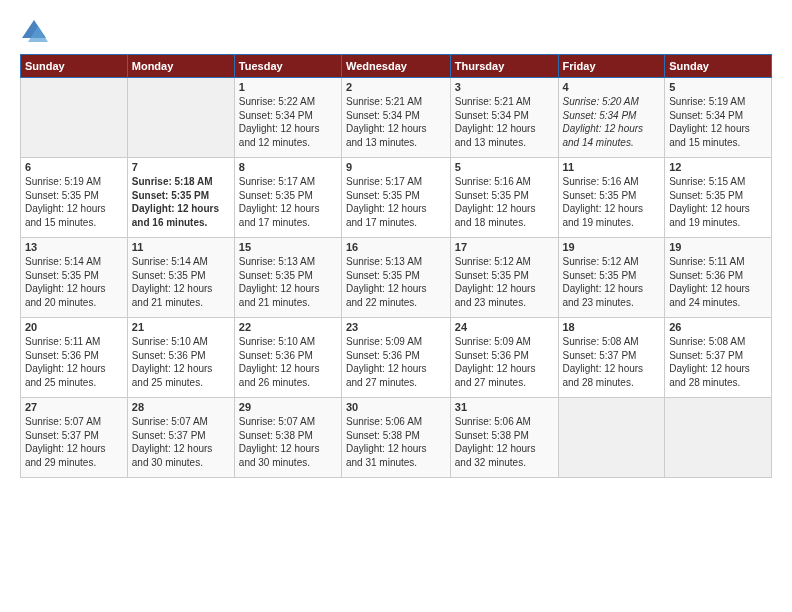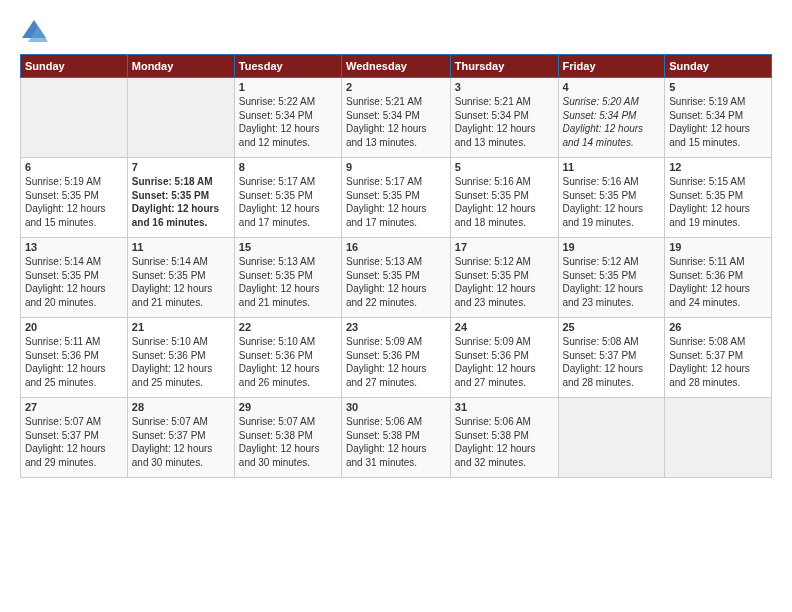--- a/index.html
+++ b/index.html
@@ -279,21 +279,21 @@
 Sunset: 5:36 PM
 Daylight: 12 hours and 27 minutes.</div>
           </td>
           <td>
             <span class="day-num">24</span>
             <div class="day-detail" style="white-space: pre-line;">Sunrise: 5:09 AM
 Sunset: 5:36 PM
 Daylight: 12 hours and 27 minutes.</div>
           </td>
           <td>
-            <span class="day-num">25</span>
+            <span class="day-num">18</span>
             <div class="day-detail" style="white-space: pre-line;">Sunrise: 5:08 AM
 Sunset: 5:37 PM
 Daylight: 12 hours and 28 minutes.</div>
           </td>
           <td>
             <span class="day-num">26</span>
             <div class="day-detail" style="white-space: pre-line;">Sunrise: 5:08 AM
 Sunset: 5:37 PM
 Daylight: 12 hours and 28 minutes.</div>
           </td>

